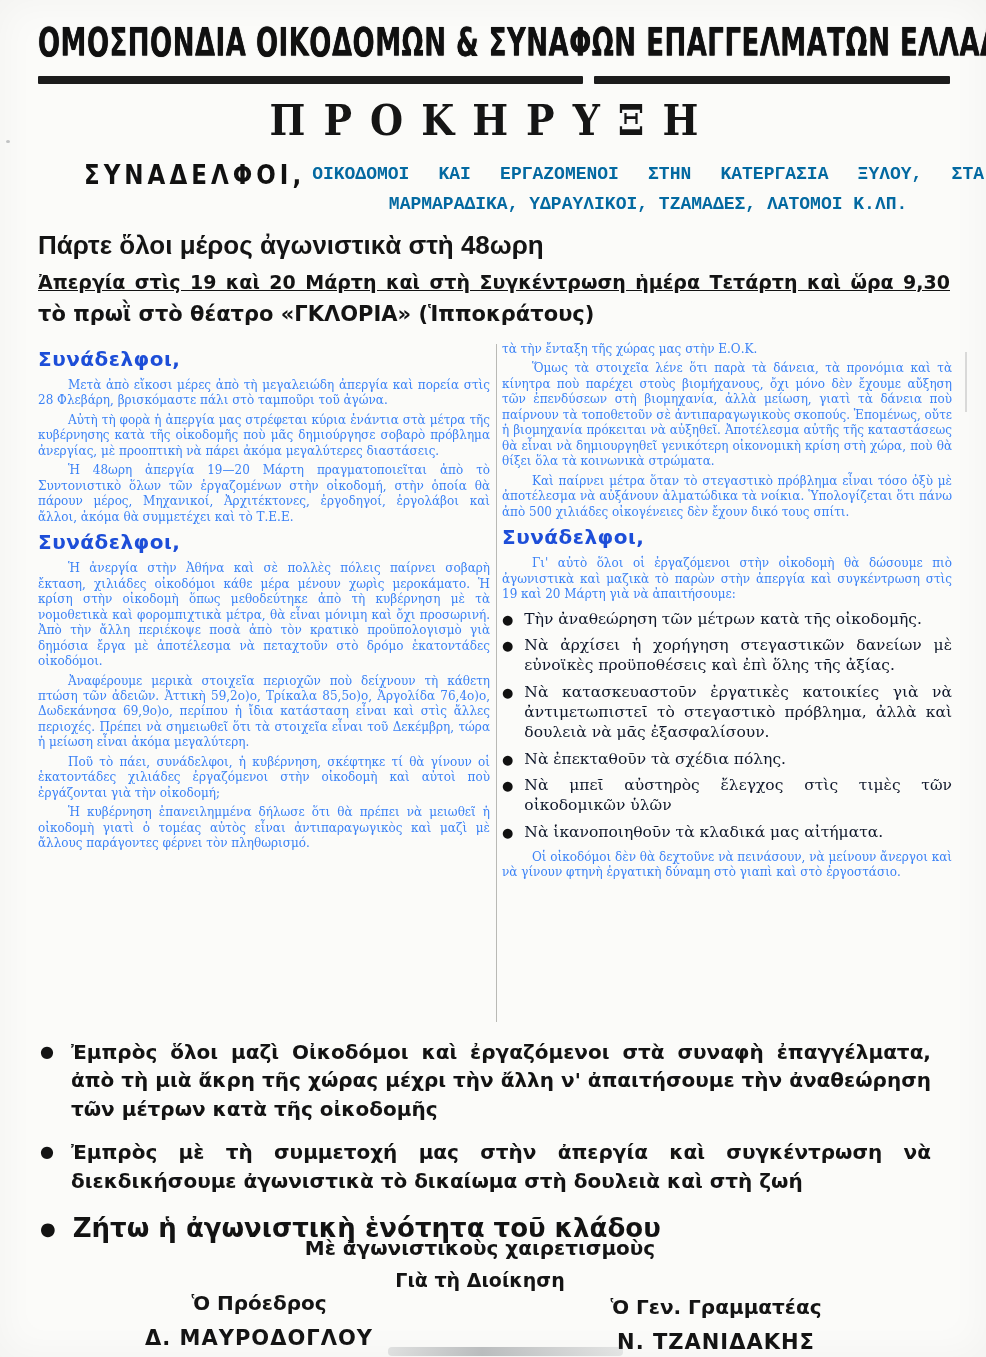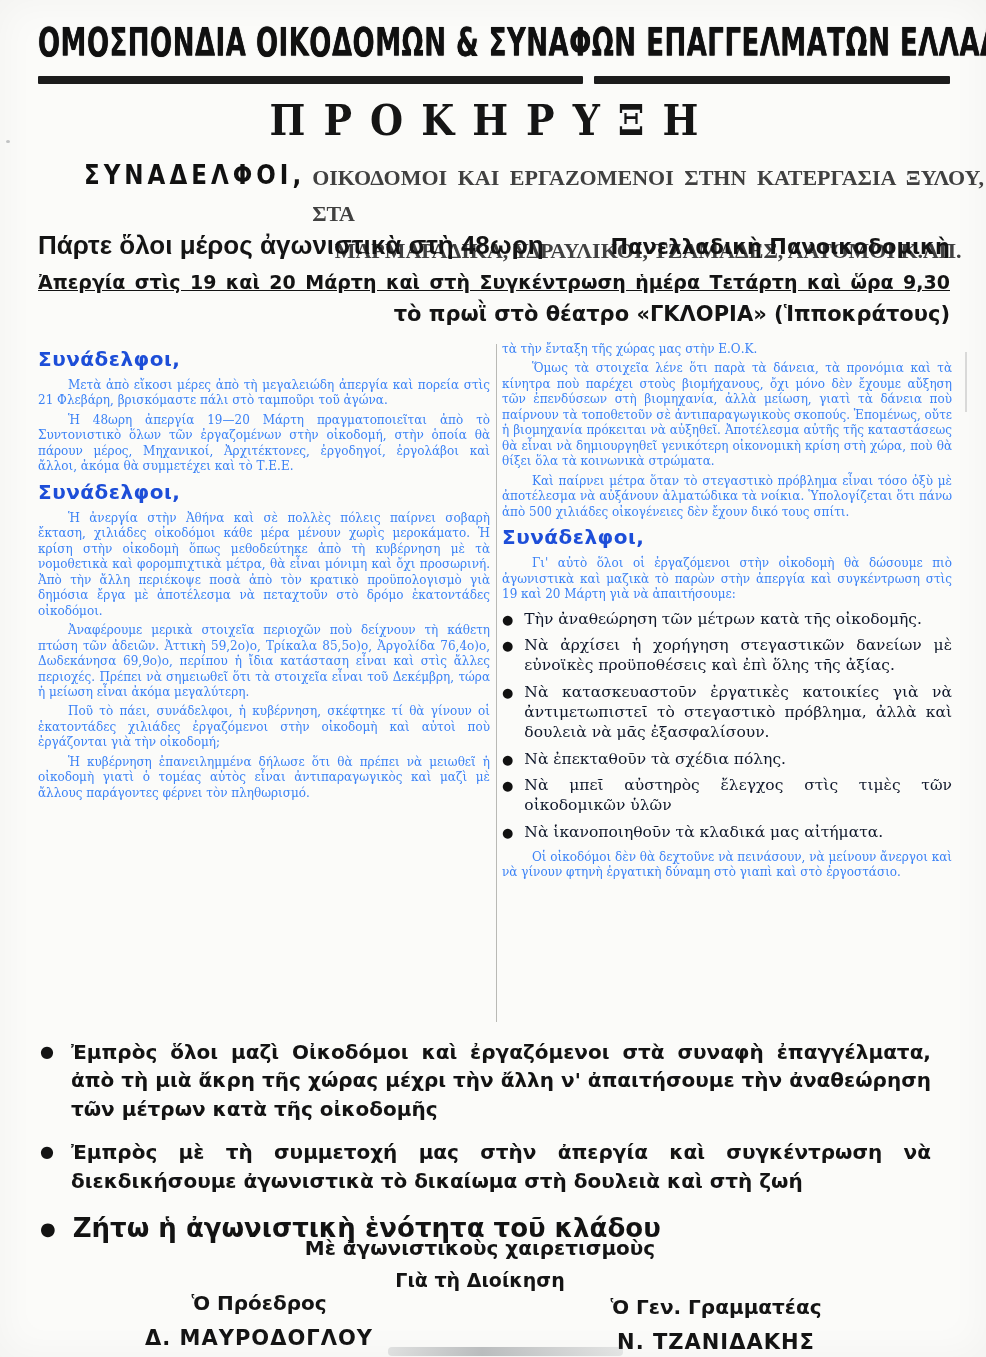--- a/index.html
+++ b/index.html
@@ -29,31 +29,31 @@
     font-family:"DejaVu Serif", serif; font-weight:bold; font-size:38px;
     letter-spacing:18px; color:#151515; transform:scaleY(1.15); transform-origin:center top;
   }
 
   
   .salutation { position:absolute; top:160px; left:52px; width:900px; display:flex; gap:7px; align-items:flex-start;margin-left:32px; }
   .salutation .lead {
     font-family:"DejaVu Sans", sans-serif; font-weight:bold; font-size:23px;
     letter-spacing:4px; white-space:nowrap; transform:scaleY(1.12); transform-origin:left top; color:#111;
   }
-  .salutation .rest { flex:1; font-family:Liberation Serif, serif; font-weight:bold; font-size:22px; line-height:1.65; color:#404040; }
+  .salutation .rest { flex:1; font-family:Liberation Mono, monospace; font-weight:bold; font-size:18px; line-height:1.65; color:#0369a1; }
   .salutation .r1 { text-align:justify; text-align-last:justify; }
   .salutation .r2 { text-align:center; }
 
   
   .call { position:absolute; top:230px; left:38px; width:912px; font-weight:bold; color:#141414; }
   .call .l1 { display:flex; justify-content:space-between; align-items:baseline; }
   .call .l1 .serif-part { font-family:Liberation Sans, sans-serif; font-size:26px; }
   .call .l1 .sans-part  { font-family:"DejaVu Sans", sans-serif; font-size:21px; }
   .call .l2 { font-family:"DejaVu Sans", sans-serif; font-size:19px; margin-top:10px; text-align:justify; text-align-last:justify;text-decoration:underline; }
-  .call .l3 { font-family:"DejaVu Sans", sans-serif; font-size:21px; margin-top:9px; text-align:right; }
+  .call .l3 { font-family:"DejaVu Sans", sans-serif; font-size:21px; margin-top:9px; text-align:left; }
 
   
   .columns { position:absolute; top:342px; left:38px; width:914px; height:692px; display:flex; overflow:hidden; }
   .col-left { width:452px; }
   .col-divider { width:1px; background:#b9b9b5; margin:2px 5px 0 6px; height:678px; }
   .col-right { flex:1; }
   .col-heading {
     font-family:"DejaVu Sans", sans-serif; font-size:20px; font-weight:bold;
     letter-spacing:0.5px; margin:5px 0 7px 0; color:#1d4ed8;
   }
@@ -110,31 +110,31 @@
     <span class="lead">ΣΥΝΑΔΕΛΦΟΙ,</span>
     <div class="rest">
       <div class="r1">ΟΙΚΟΔΟΜΟΙ ΚΑΙ ΕΡΓΑΖΟΜΕΝΟΙ ΣΤΗΝ ΚΑΤΕΡΓΑΣΙΑ ΞΥΛΟΥ, ΣΤΑ</div>
       <div class="r2">ΜΑΡΜΑΡΑΔΙΚΑ, ΥΔΡΑΥΛΙΚΟΙ, ΤΖΑΜΑΔΕΣ, ΛΑΤΟΜΟΙ Κ.ΛΠ.</div>
     </div>
   </section>
 
   <section class="call">
     <div class="l1">
       <span class="serif-part">Πάρτε ὅλοι μέρος ἀγωνιστικὰ στὴ 48ωρη</span>
-      <span class="sans-part">Πανελλαδικὴ Πανοικοδομικὴ</span>
     </div>
     <div class="l2">Ἀπεργία στὶς 19 καὶ 20 Μάρτη καὶ στὴ Συγκέντρωση ἡμέρα Τετάρτη καὶ ὥρα 9,30</div>
     <div class="l3">τὸ πρωῒ στὸ θέατρο «ΓΚΛΟΡΙΑ» (Ἱπποκράτους)</div>
   </section>
 
   <section class="columns">
 
     <div class="col col-left">
       <div class="col-heading">Συνάδελφοι,</div>
-      <p>Μετὰ ἀπὸ εἴκοσι μέρες ἀπὸ τὴ μεγαλειώδη ἀπεργία καὶ πορεία στὶς 21 Φλεβάρη, βρισκόμαστε πάλι στὸ ταμποῦρι τοῦ ἀγώνα.</p>
+      <p>Μετὰ ἀπὸ εἴκοσι μέρες ἀπὸ τὴ μεγαλειώδη ἀπεργία καὶ πορεία στὶς 28 Φλεβάρη, βρισκόμαστε πάλι στὸ ταμποῦρι τοῦ ἀγώνα.</p>
+      <p>Αὐτὴ τὴ φορὰ ἡ ἀπεργία μας στρέφεται κύρια ἐνάντια στὰ μέτρα τῆς κυβέρνησης κατὰ τῆς οἰκοδομῆς ποὺ μᾶς δημιούργησε σοβαρὸ πρόβλημα ἀνεργίας, μὲ προοπτικὴ νὰ πάρει ἀκόμα μεγαλύτερες διαστάσεις.</p>
       <p>Ἡ 48ωρη ἀπεργία 19—20 Μάρτη πραγματοποιεῖται ἀπὸ τὸ Συντονιστικὸ ὅλων τῶν ἐργαζομένων στὴν οἰκοδομή, στὴν ὁποία θὰ πάρουν μέρος, Μηχανικοί, Ἀρχιτέκτονες, ἐργοδηγοί, ἐργολάβοι καὶ ἄλλοι, ἀκόμα θὰ συμμετέχει καὶ τὸ Τ.Ε.Ε.</p>
       <div class="col-heading">Συνάδελφοι,</div>
       <p>Ἡ ἀνεργία στὴν Ἀθήνα καὶ σὲ πολλὲς πόλεις παίρνει σοβαρὴ ἔκταση, χιλιάδες οἰκοδόμοι κάθε μέρα μένουν χωρὶς μεροκάματο. Ἡ κρίση στὴν οἰκοδομὴ ὅπως μεθοδεύτηκε ἀπὸ τὴ κυβέρνηση μὲ τὰ νομοθετικὰ καὶ φορομπιχτικὰ μέτρα, θὰ εἶναι μόνιμη καὶ ὄχι προσωρινή. Ἀπὸ τὴν ἄλλη περιέκοψε ποσὰ ἀπὸ τὸν κρατικὸ προϋπολογισμὸ γιὰ δημόσια ἔργα μὲ ἀποτέλεσμα νὰ πεταχτοῦν στὸ δρόμο ἑκατοντάδες οἰκοδόμοι.</p>
       <p>Ἀναφέρουμε μερικὰ στοιχεῖα περιοχῶν ποὺ δείχνουν τὴ κάθετη πτώση τῶν ἀδειῶν. Ἀττικὴ 59,2ο)ο, Τρίκαλα 85,5ο)ο, Ἀργολίδα 76,4ο)ο, Δωδεκάνησα 69,9ο)ο, περίπου ἡ ἴδια κατάσταση εἶναι καὶ στὶς ἄλλες περιοχές. Πρέπει νὰ σημειωθεῖ ὅτι τὰ στοιχεῖα εἶναι τοῦ Δεκέμβρη, τώρα ἡ μείωση εἶναι ἀκόμα μεγαλύτερη.</p>
       <p>Ποῦ τὸ πάει, συνάδελφοι, ἡ κυβέρνηση, σκέφτηκε τί θὰ γίνουν οἱ ἑκατοντάδες χιλιάδες ἐργαζόμενοι στὴν οἰκοδομὴ καὶ αὐτοὶ ποὺ ἐργάζονται γιὰ τὴν οἰκοδομή;</p>
       <p>Ἡ κυβέρνηση ἐπανειλημμένα δήλωσε ὅτι θὰ πρέπει νὰ μειωθεῖ ἡ οἰκοδομὴ γιατὶ ὁ τομέας αὐτὸς εἶναι ἀντιπαραγωγικὸς καὶ μαζὶ μὲ ἄλλους παράγοντες φέρνει τὸν πληθωρισμό.</p>
 
     </div>
 
     <div class="col-divider"></div>

